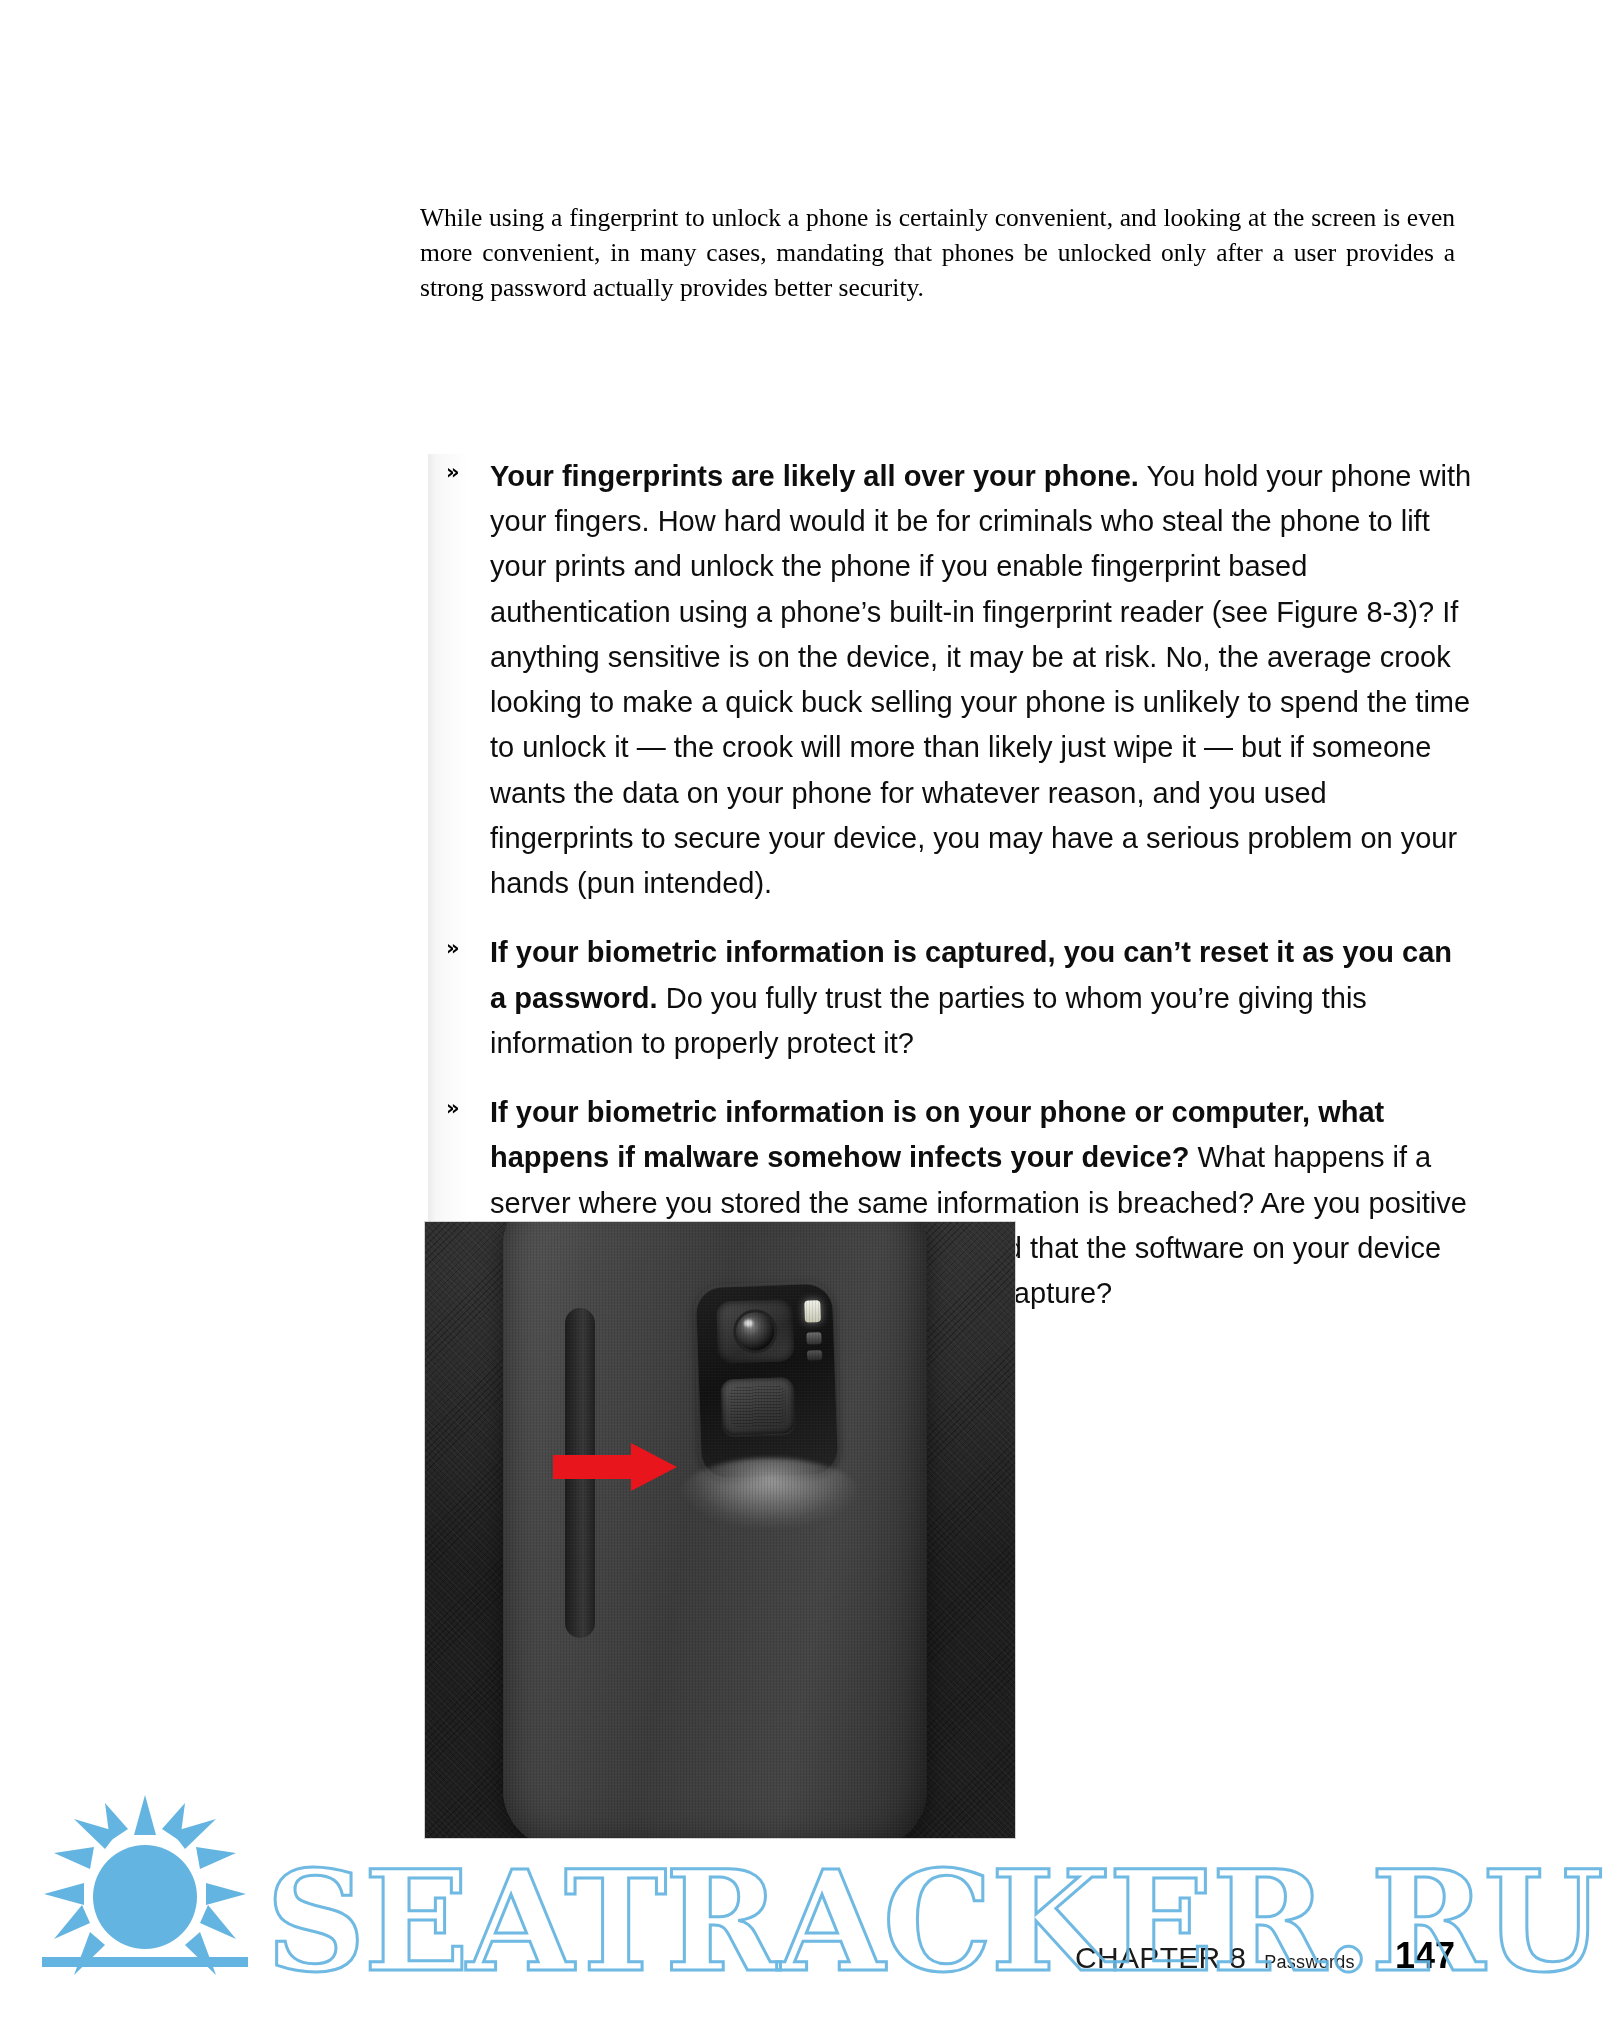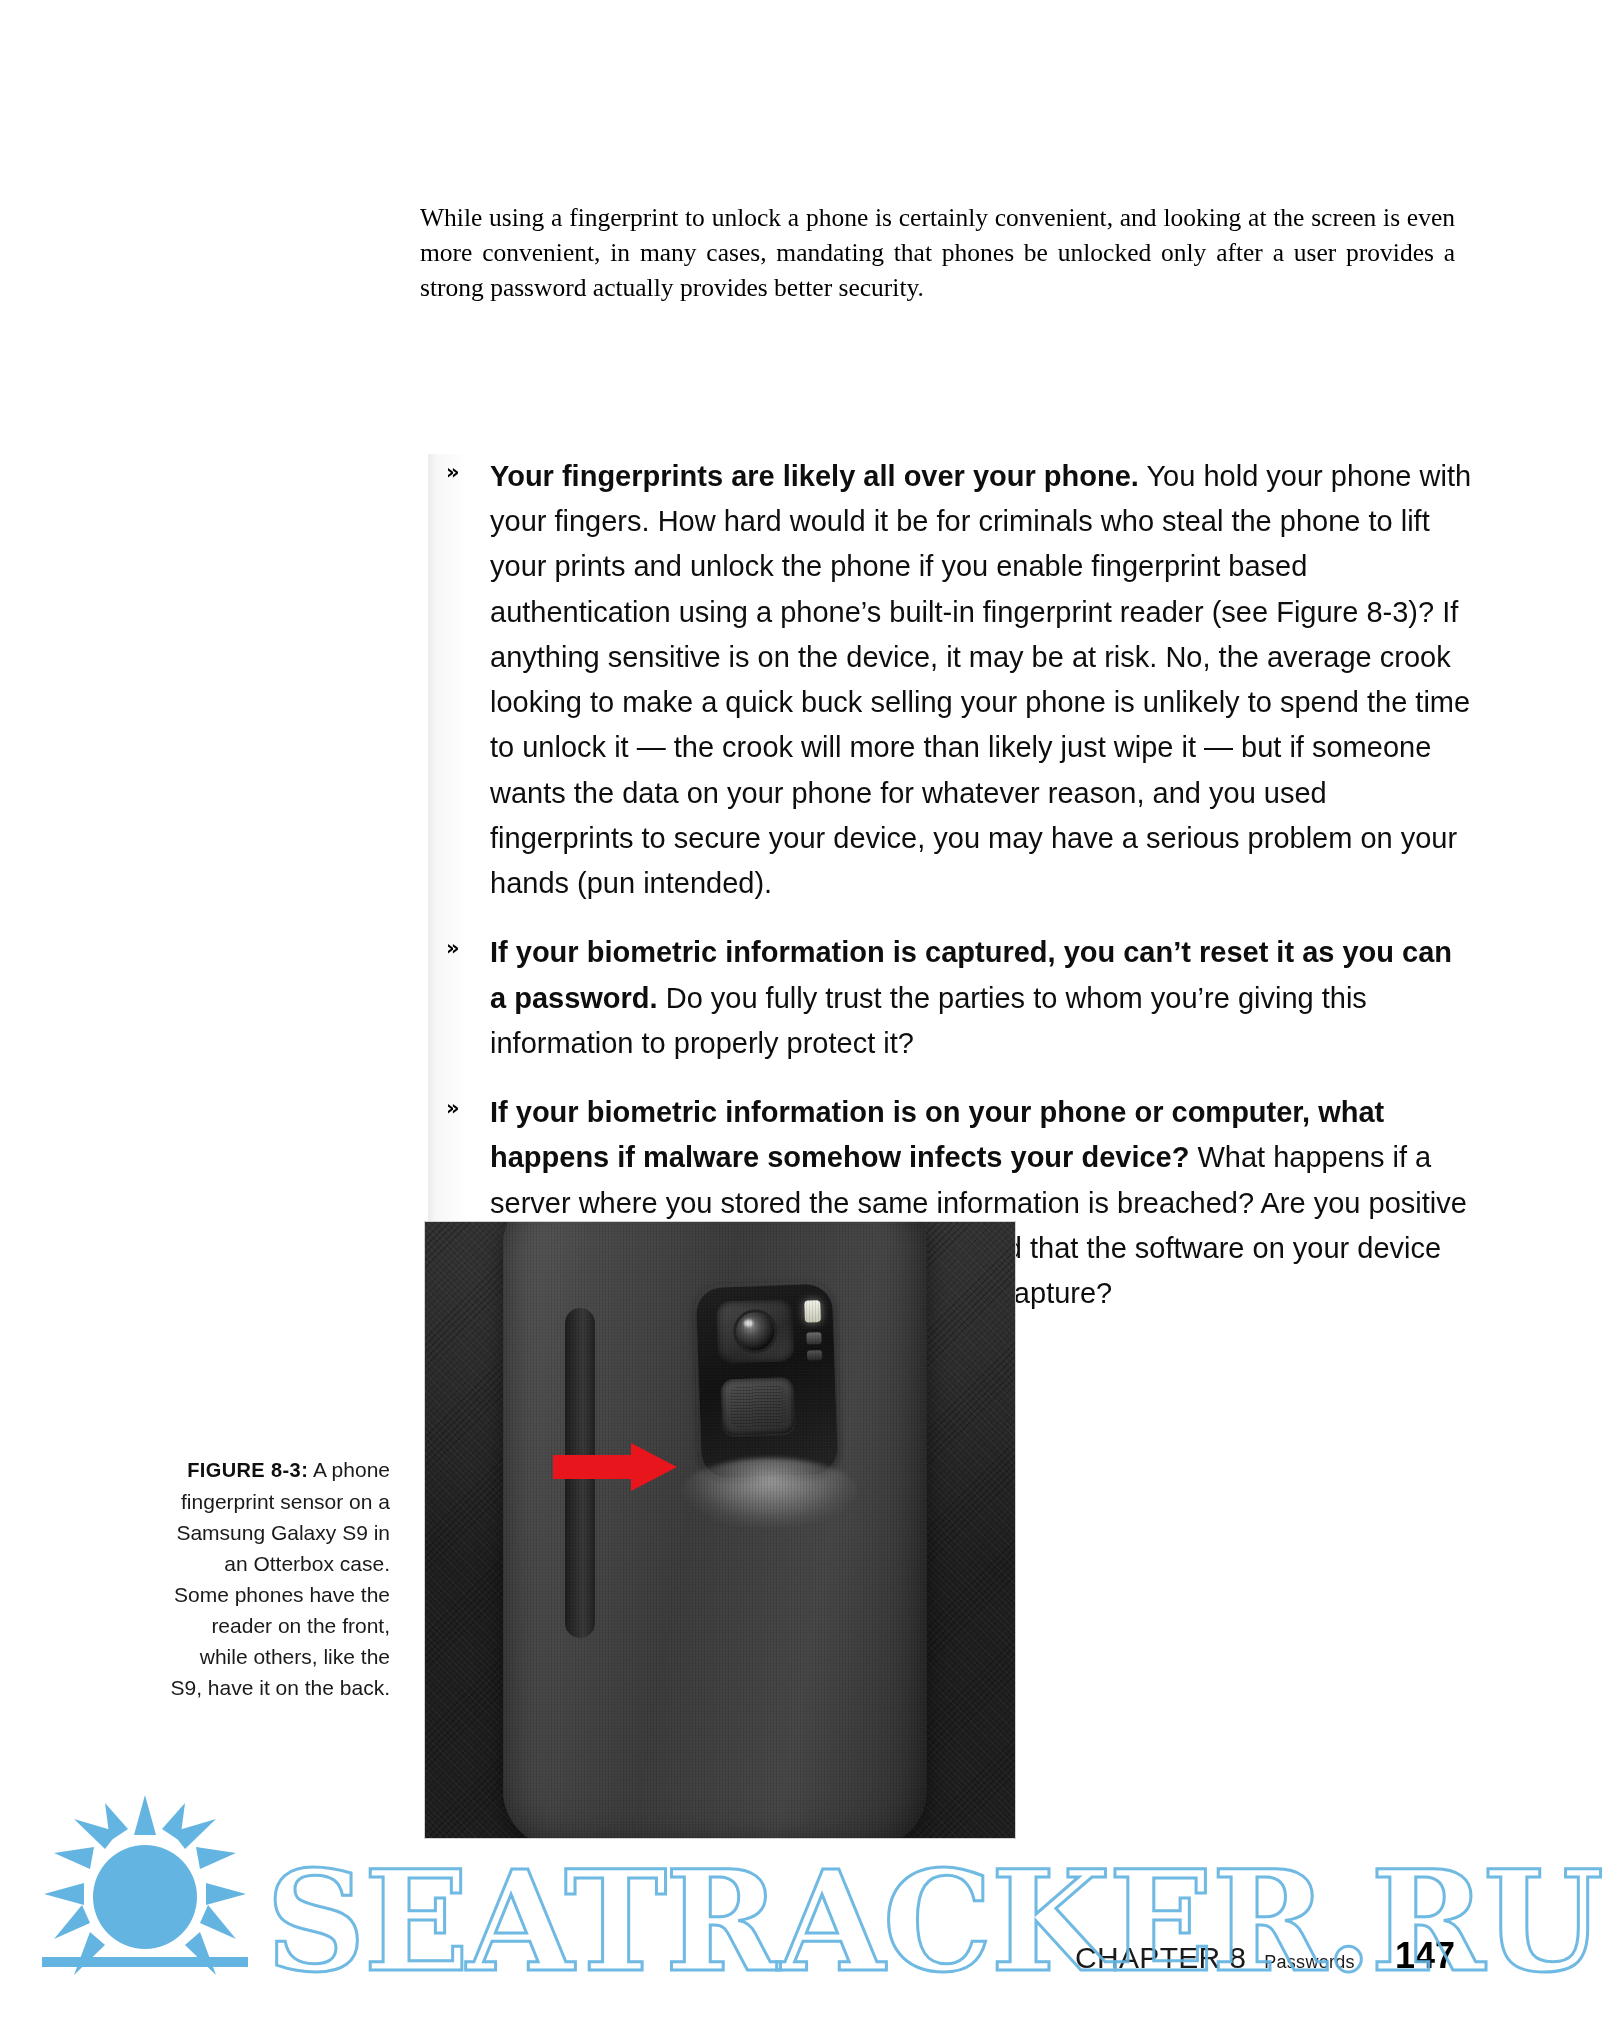--- a/index.html
+++ b/index.html
@@ -397,24 +397,20 @@
         </div>
         <div class="gloss"></div>
       </div>
       <div class="arrow">
         <div class="shaft"></div>
         <div class="head"></div>
       </div>
     </div>
   </div>
 
-  <div class="figure-caption">
-    <span class="fig-label">FIGURE 8-3:</span>
-    <span>A phone fingerprint sensor on a Samsung Galaxy S9 in an Otterbox case. Some phones have the reader on the front, while others, like the S9, have it on the back.</span>
-  </div>
 
   <div class="footer">
     <div class="footer-inner">
       <span class="footer-chapter">CHAPTER 8</span>
       <span class="footer-title">Passwords</span>
       <span class="footer-page">147</span>
     </div>
   </div>
 
   <div class="watermark">

